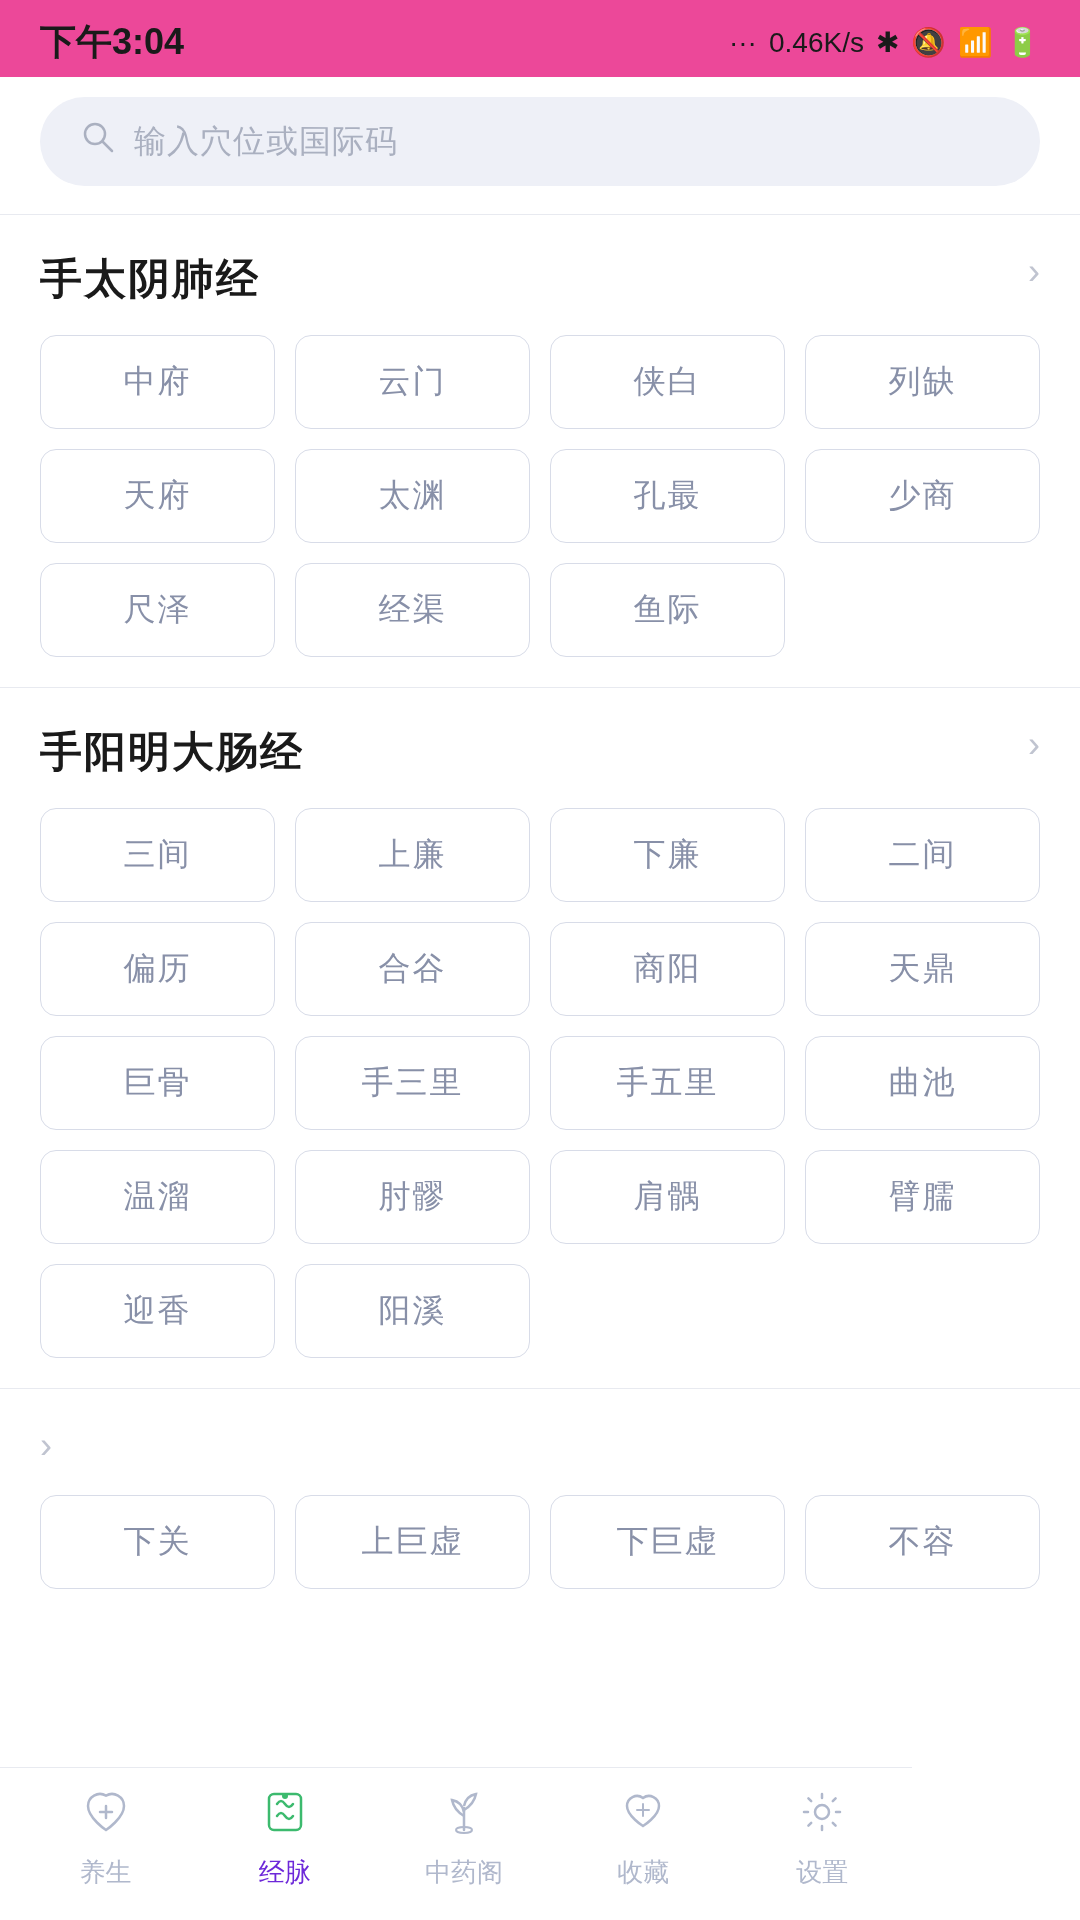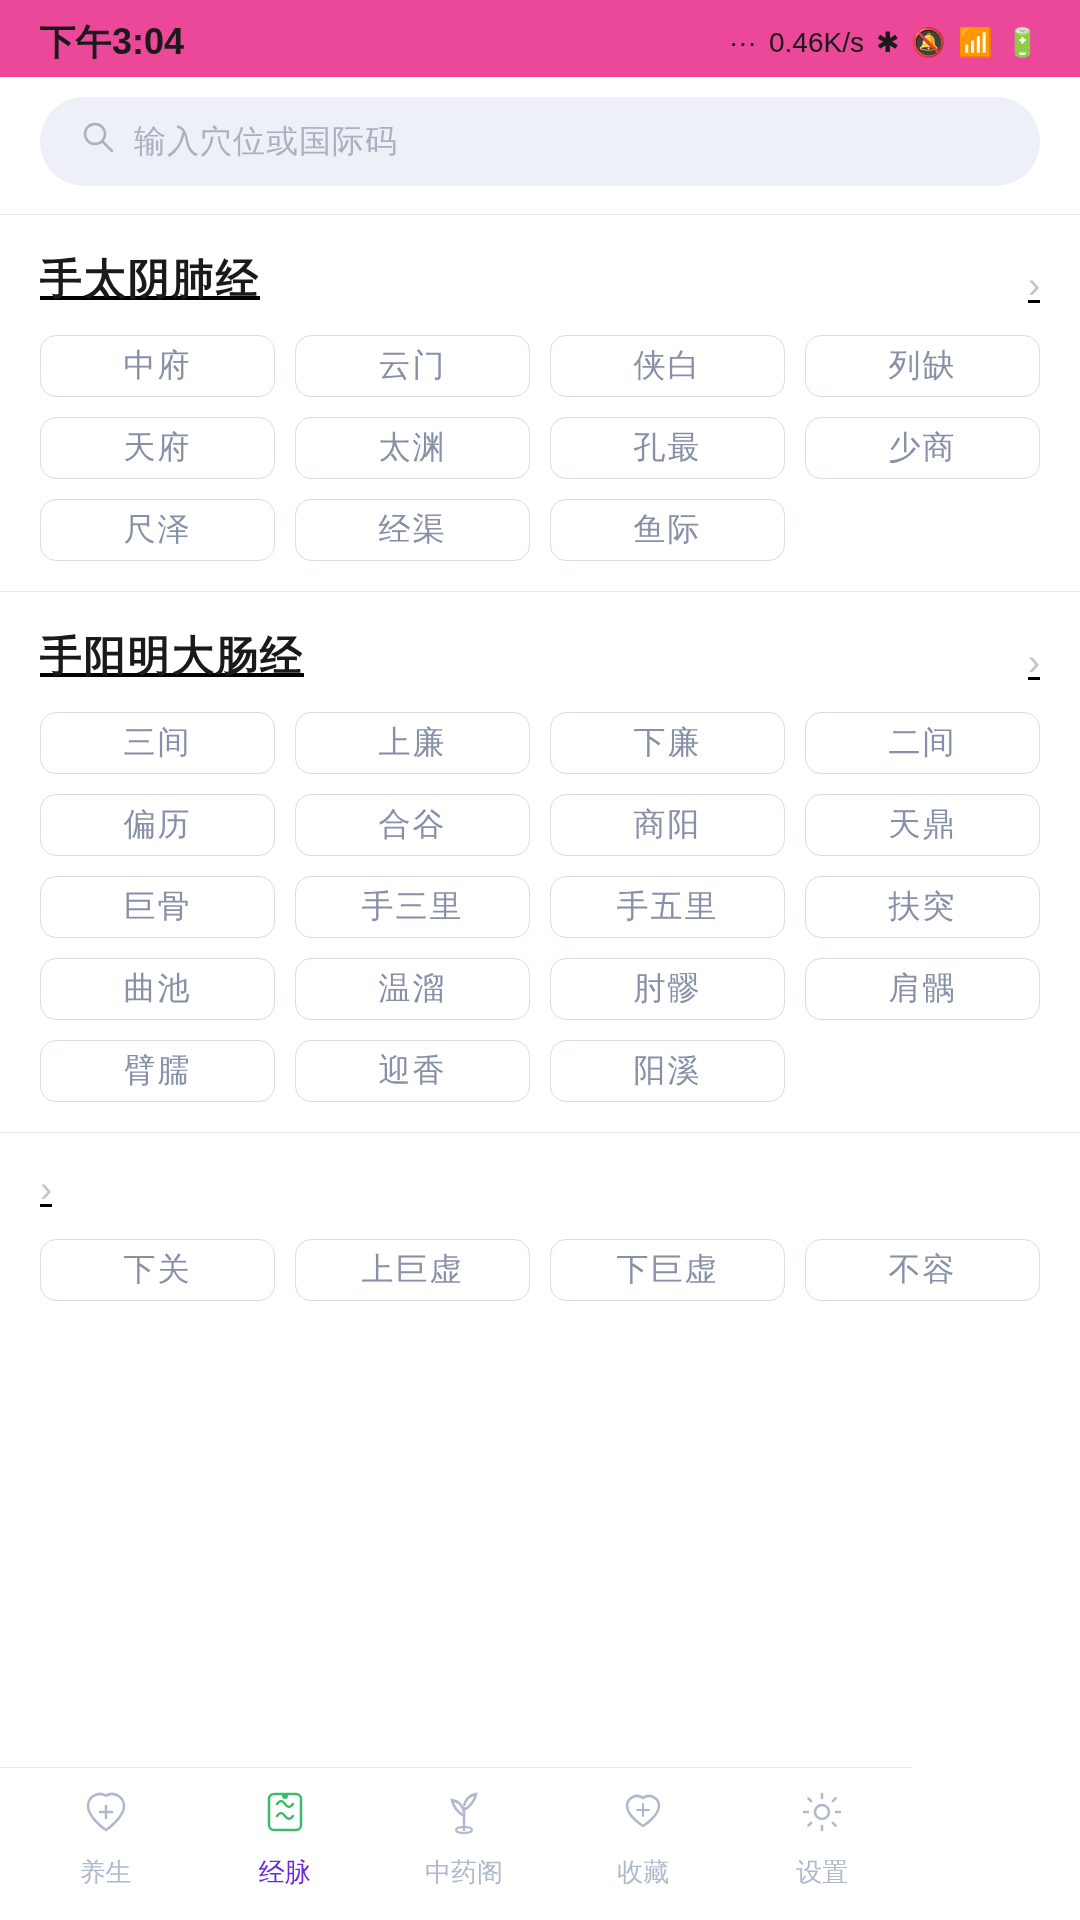--- a/index.html
+++ b/index.html
@@ -65,23 +65,22 @@
       margin: 0 0px;
     }
 
     
     .section {
       padding: 36px 40px 20px 40px;
     }
     .section-header {
       display: flex;
       justify-content: space-between;
-      align-items: flex-end;
+      align-items: flex-start;
       margin-bottom: 28px;
-      text-decoration: underline;
     }
     .section-title {
       font-size: 42px;
       font-weight: 700;
       color: #1a1a1a;
       letter-spacing: 2px;
     }
     .section-arrow {
       color: #c0c4d0;
       font-size: 36px;
@@ -92,21 +91,21 @@
     .acupoints-grid {
       display: grid;
       grid-template-columns: repeat(4, 1fr);
       gap: 20px;
       margin-bottom: 10px;
     }
     .acupoint-btn {
       border: 1.5px solid #d8dce8;
       border-radius: 16px;
       background: #fff;
-      padding: 8px 10px;
+      padding: 24px 10px;
       text-align: center;
       font-size: 32px;
       color: #8890a8;
       letter-spacing: 2px;
       cursor: pointer;
     }
 
     
     .bottom-nav {
       position: fixed;
@@ -211,21 +210,20 @@
       <button class="acupoint-btn">上廉</button>
       <button class="acupoint-btn">下廉</button>
       <button class="acupoint-btn">二间</button>
       <button class="acupoint-btn">偏历</button>
       <button class="acupoint-btn">合谷</button>
       <button class="acupoint-btn">商阳</button>
       <button class="acupoint-btn">天鼎</button>
       <button class="acupoint-btn">巨骨</button>
       <button class="acupoint-btn">手三里</button>
       <button class="acupoint-btn">手五里</button>
-      <button class="acupoint-btn">扶突</button>
       <button class="acupoint-btn">曲池</button>
       <button class="acupoint-btn">温溜</button>
       <button class="acupoint-btn">肘髎</button>
       <button class="acupoint-btn">肩髃</button>
       <button class="acupoint-btn">臂臑</button>
       <button class="acupoint-btn">迎香</button>
       <button class="acupoint-btn">阳溪</button>
     </div>
   </div>
 

